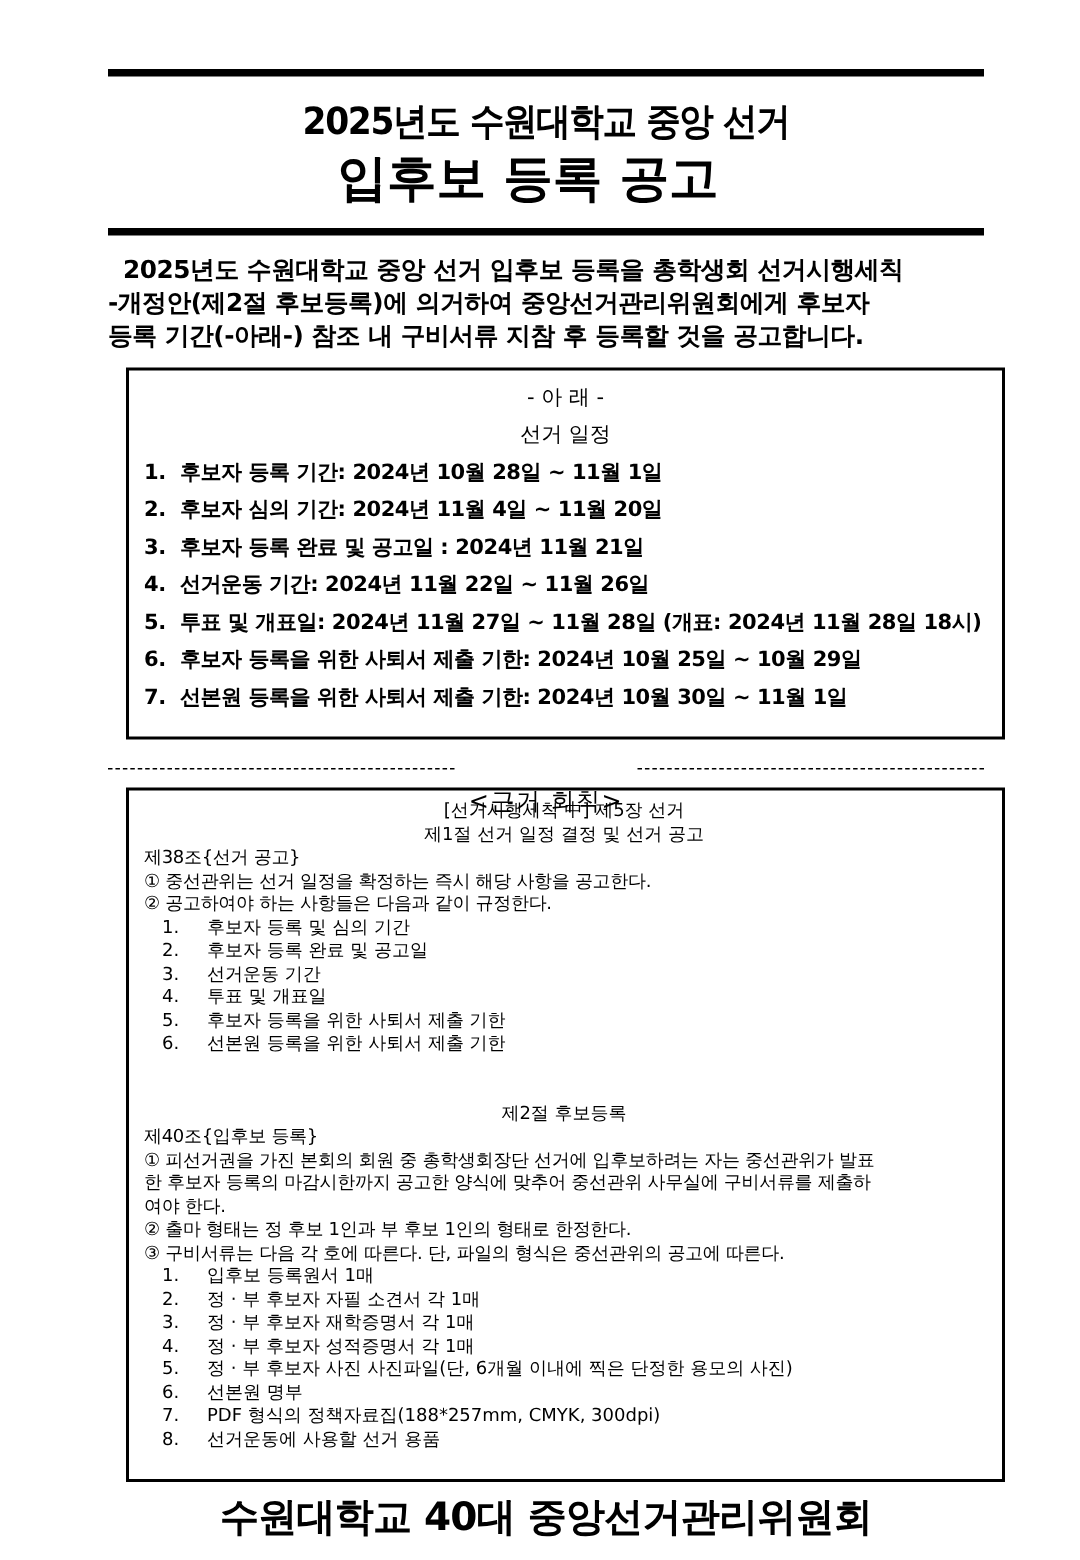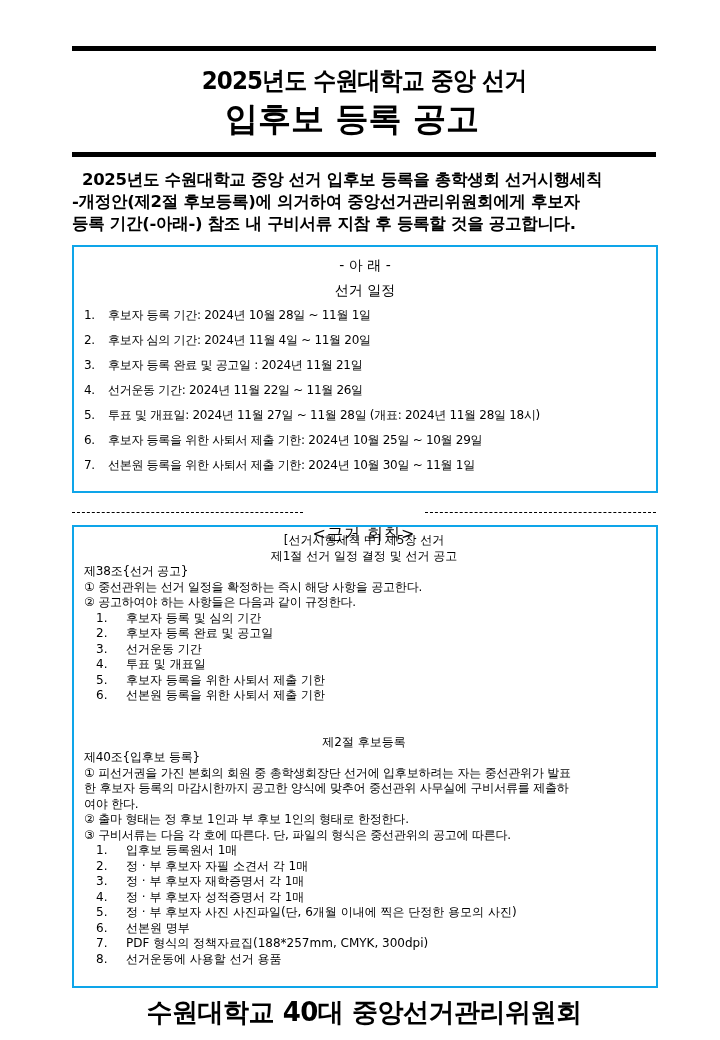--- a/index.html
+++ b/index.html
@@ -22,32 +22,32 @@
   }
 
   .intro {
     position: absolute; left: 72px; width: 576px; top: 169px;
     font-size: 16.5px; font-weight: bold; line-height: 22px; letter-spacing: -0.3px;
   }
   .intro .line { display: block; white-space: nowrap; }
   .intro .line.first { padding-left: 10px; }
 
   .box {
-    position: absolute; left: 72px; width: 582px; border: 2px solid #0ea5e9; box-sizing: content-box;
+    position: absolute; left: 84px; width: 582px; border: 2px solid #000000; box-sizing: content-box;
   }
   .box.schedule { top: 245px; height: 244px; }
   .box.rules { top: 525px; height: 459px; }
 
   .schedule .center {
     text-align: center; font-size: 14px; line-height: 25px;
   }
   .schedule .heading1 { margin-top: 6px; }
   .schedule ol { list-style: none; margin: 0; padding: 0 0 0 10px; }
   .schedule li {
-    font-size: 12px; line-height: 25px; white-space: nowrap; letter-spacing: -0.3px;
+    font-size: 14px; line-height: 25px; white-space: nowrap; letter-spacing: -0.3px; font-weight: bold;
   }
   .schedule li .num { display: inline-block; width: 24px; }
 
   .separator {
     position: absolute; left: 72px; width: 584px; top: 499px; height: 22px;
     display: flex; align-items: center;
   }
   .separator .dash {
     flex: 1; height: 0; border-top: 1.5px dashed #000; margin-top: 4px;
   }

